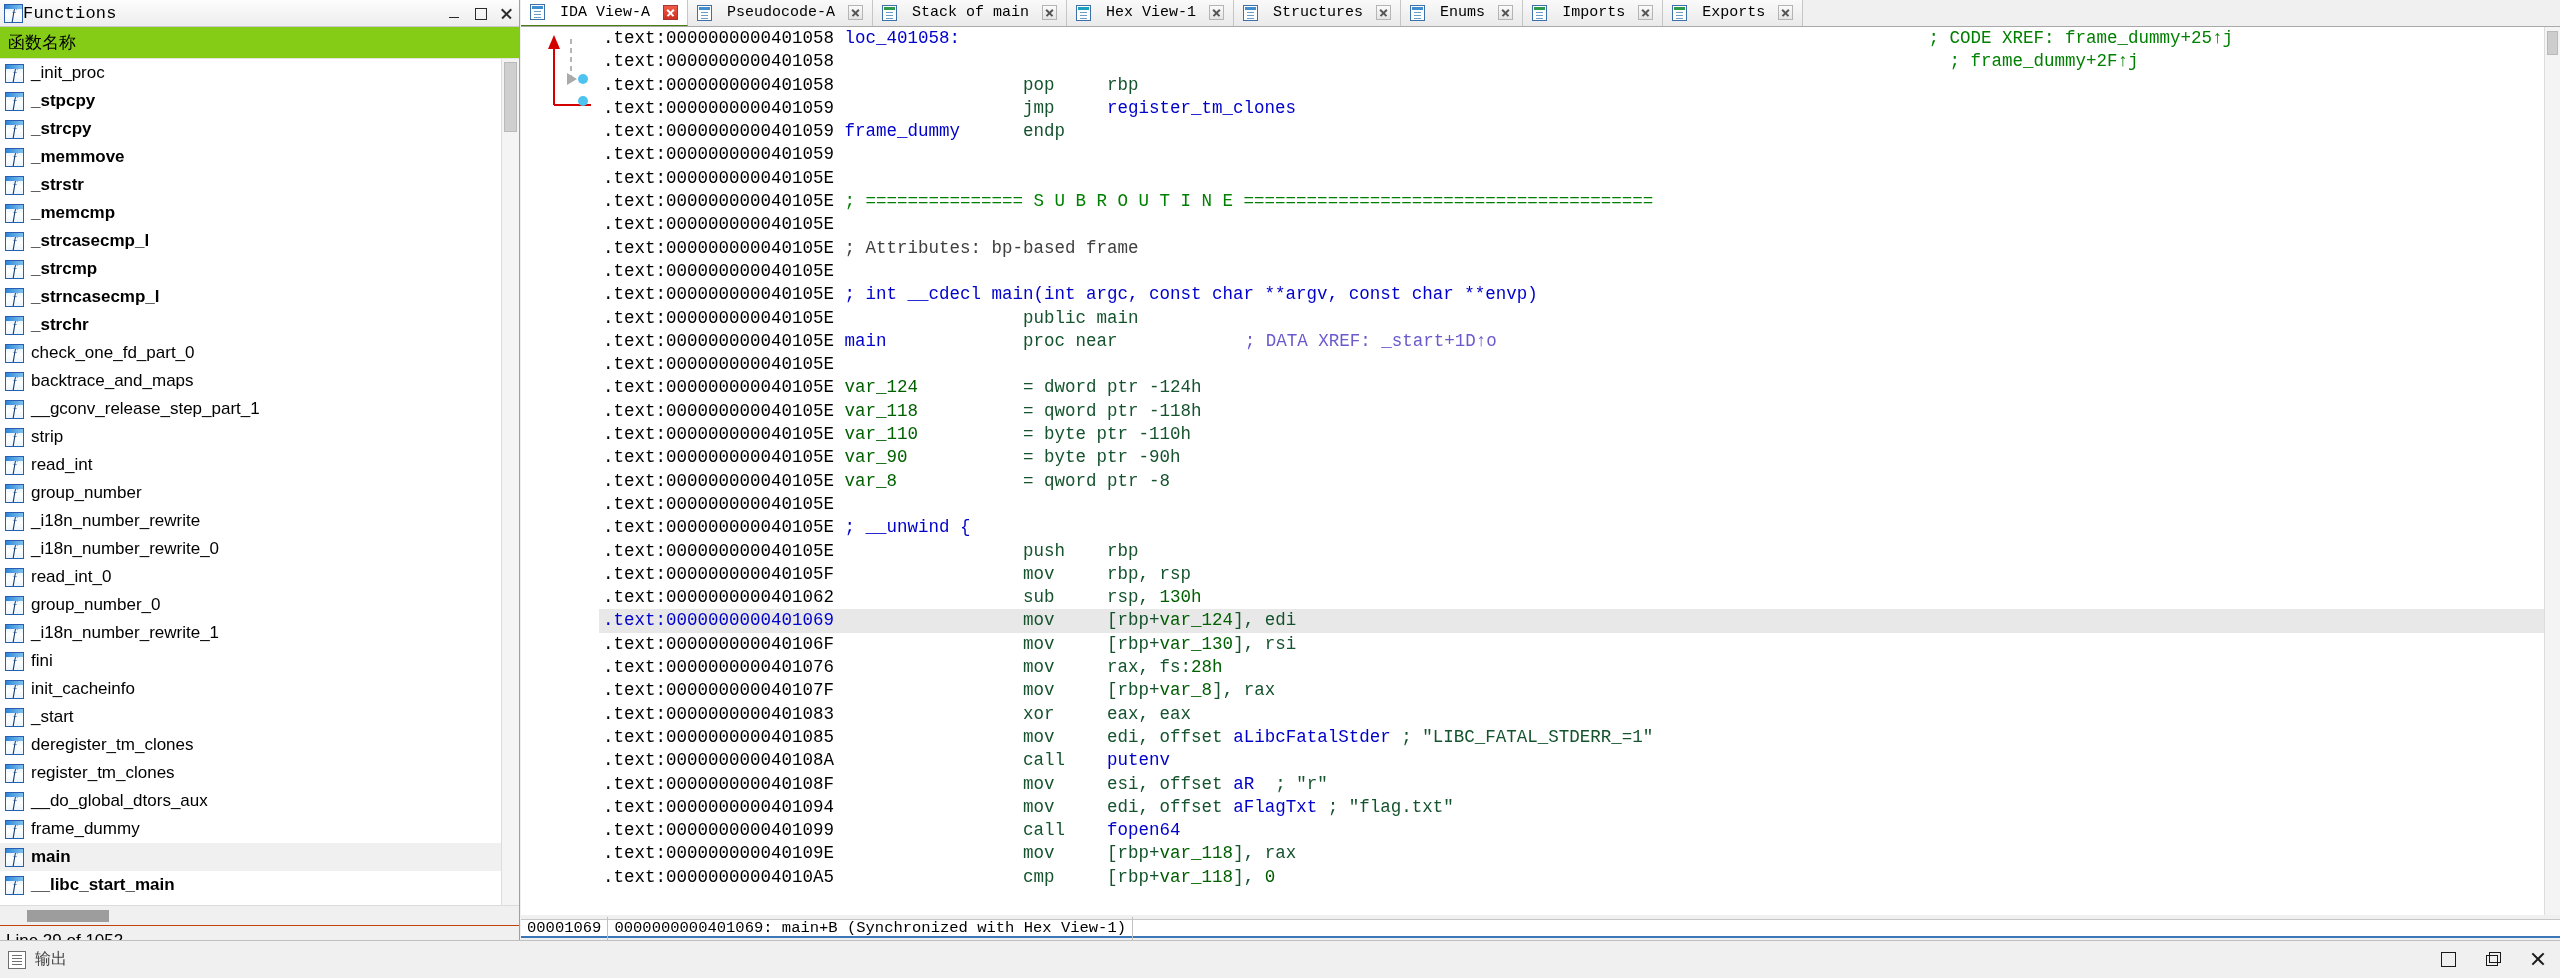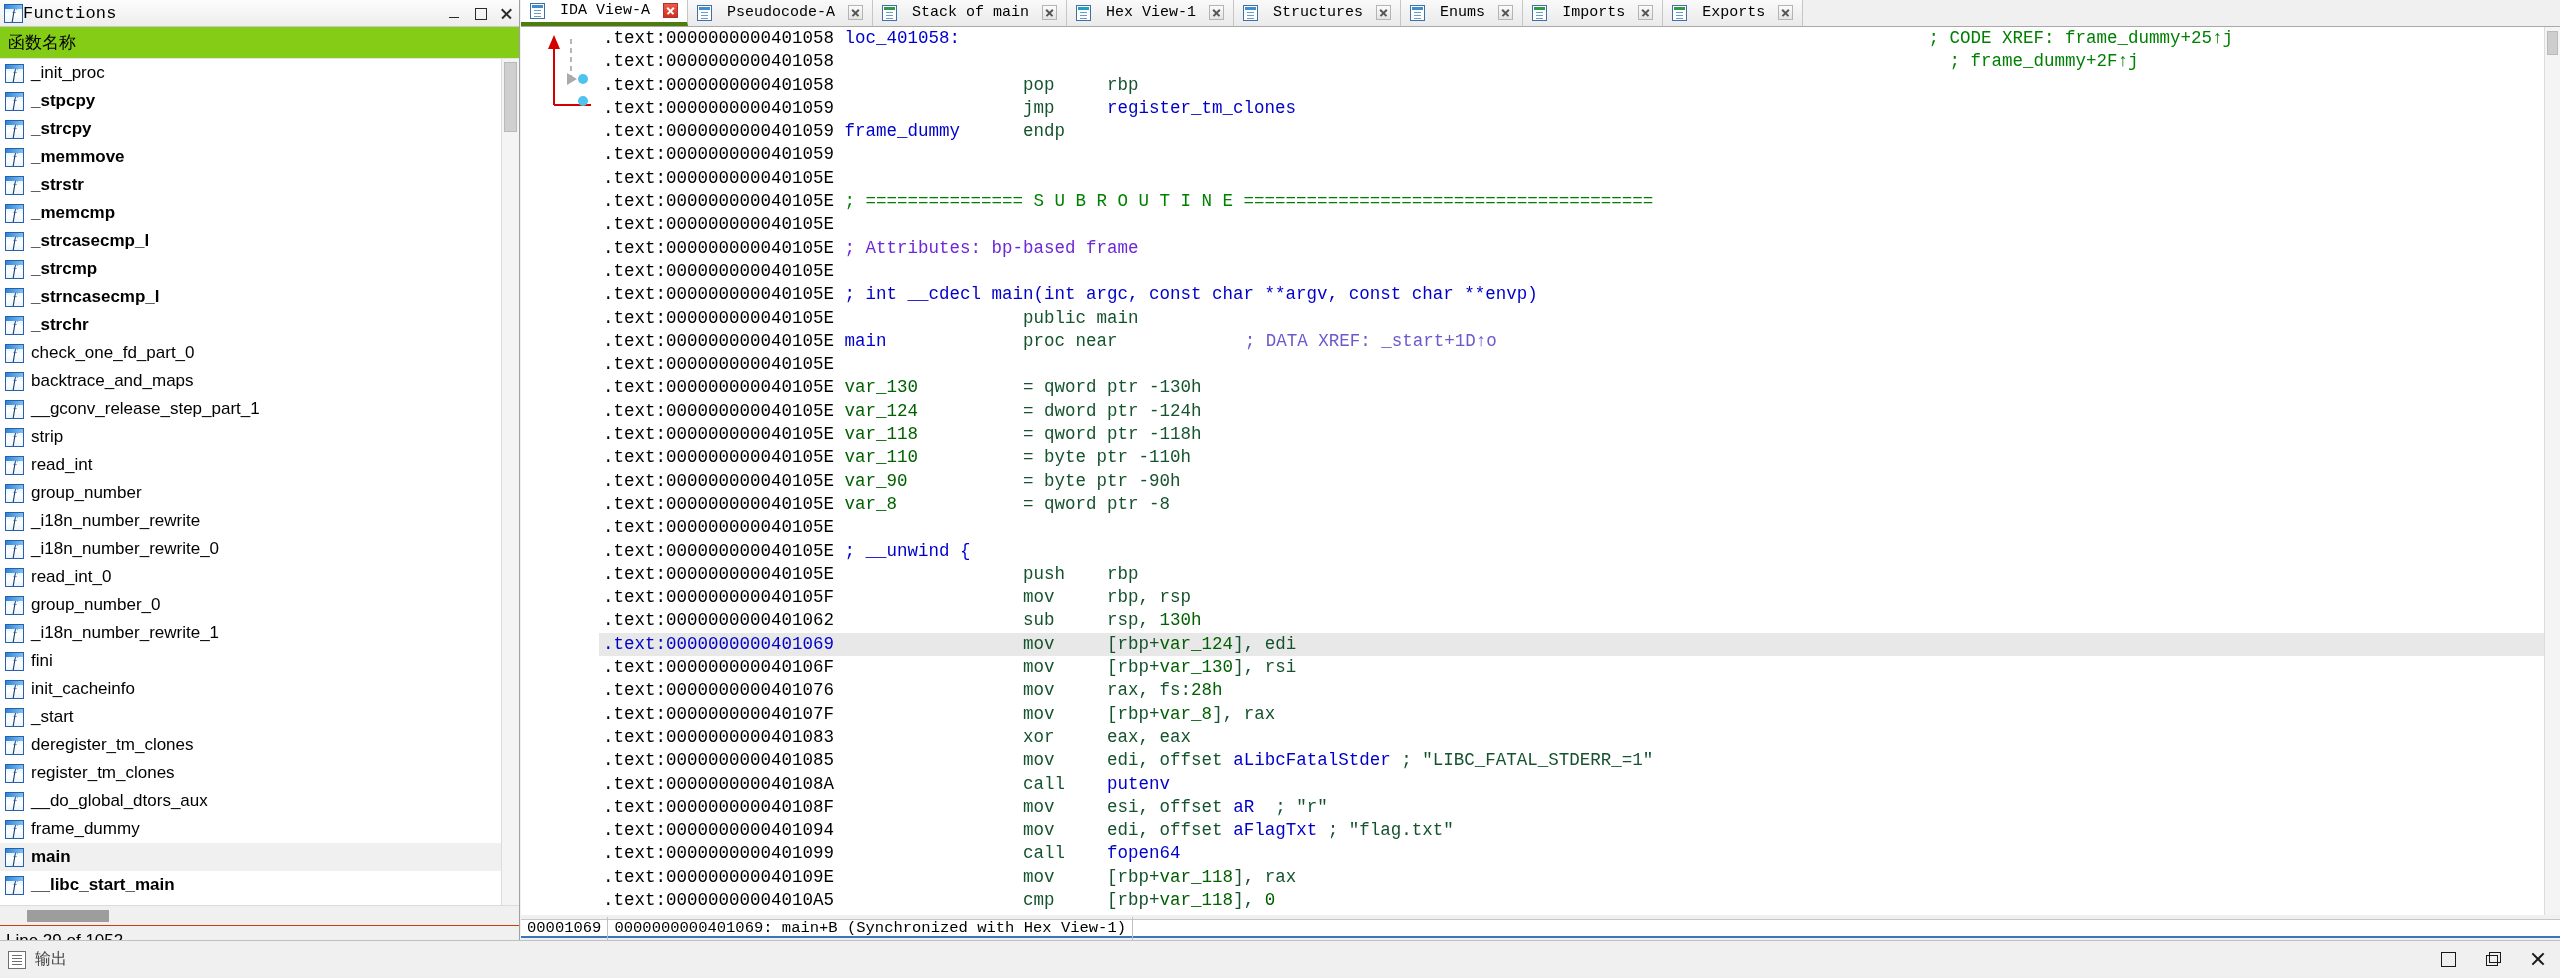--- a/index.html
+++ b/index.html
@@ -100,21 +100,21 @@
     border-bottom:1px solid #a9a9a9;
   }
   .tab {
     height: 27px; display:flex; align-items:center; gap:0px;
     padding: 0 9px 0 9px; position:relative;
     background: linear-gradient(#fafafa,#eaeaea);
     border-right:1px solid #c6c6c6;
     font-family:"Liberation Mono", monospace; font-size:15px; color:#000;
   }
   .tab.active {
-    background:#ffffff; border-bottom: 4px solid #4d7c0f;
+    background:#ffffff; border-bottom: 1px solid #4d7c0f;
   }
   .tab .tlabel { margin: 0 13px 0 15px; white-space:nowrap; }
   .tab-ico {
     width:15px; height:16px; border:1px solid #3d6fa8; background:#fff;
     position:relative; flex:0 0 15px;
   }
   .tab-ico::before {
     content:''; position:absolute; left:1px; top:1px; right:1px; height:3px;
     background:#3f8fd0;
   }
@@ -160,21 +160,21 @@
     font-family: "Liberation Mono", monospace; font-size: 17.5px;
     position: relative; padding-left: 4px;
   }
   .line.hl { background:#e8e8e8; }
   .addr { color:#000000; }
   .addr-hl { color:#0000cc; }
   .kw   { color:#14532d; }       
   .nm   { color:#0000cc; }       
   .grn  { color:#008000; }
   .dgrn { color:#006000; }       
-  .gray { color:#6d28d9; }
+  .gray { color:#404040; }
   .vio  { color:#6a5acd; }
 
   .vscroll-code {
     position:absolute; right:0; top:0; width:16px; bottom:0;
     background:#f4f4f4; border-left:1px solid #dcdcdc;
   }
   .vscroll-code .thumb {
     position:absolute; left:2px; right:2px; top:4px; height:24px;
     background:#cdcdcd; border:1px solid #bababa;
   }
@@ -501,21 +501,20 @@
         <div class="line"><span class="addr">.text:0000000000401059 </span></div>
         <div class="line"><span class="addr">.text:000000000040105E </span></div>
         <div class="line"><span class="addr">.text:000000000040105E </span><span class="grn">; =============== S U B R O U T I N E =======================================</span></div>
         <div class="line"><span class="addr">.text:000000000040105E </span></div>
         <div class="line"><span class="addr">.text:000000000040105E </span><span class="gray">; Attributes: bp-based frame</span></div>
         <div class="line"><span class="addr">.text:000000000040105E </span></div>
         <div class="line"><span class="addr">.text:000000000040105E </span><span class="nm">; int __cdecl main(int argc, const char **argv, const char **envp)</span></div>
         <div class="line"><span class="addr">.text:000000000040105E </span><span class="kw">                 public main</span></div>
         <div class="line"><span class="addr">.text:000000000040105E </span><span class="nm">main</span><span class="kw">             proc near</span><span class="vio" style="position: absolute; left: 645.72px;">; DATA XREF: _start+1D↑o</span></div>
         <div class="line"><span class="addr">.text:000000000040105E </span></div>
-        <div class="line"><span class="addr">.text:000000000040105E </span><span class="dgrn">var_130</span><span class="kw">          = </span><span class="kw">qword ptr -130h</span></div>
         <div class="line"><span class="addr">.text:000000000040105E </span><span class="dgrn">var_124</span><span class="kw">          = </span><span class="kw">dword ptr -124h</span></div>
         <div class="line"><span class="addr">.text:000000000040105E </span><span class="dgrn">var_118</span><span class="kw">          = </span><span class="kw">qword ptr -118h</span></div>
         <div class="line"><span class="addr">.text:000000000040105E </span><span class="dgrn">var_110</span><span class="kw">          = </span><span class="kw">byte ptr -110h</span></div>
         <div class="line"><span class="addr">.text:000000000040105E </span><span class="dgrn">var_90</span><span class="kw">           = </span><span class="kw">byte ptr -90h</span></div>
         <div class="line"><span class="addr">.text:000000000040105E </span><span class="dgrn">var_8</span><span class="kw">            = </span><span class="kw">qword ptr -8</span></div>
         <div class="line"><span class="addr">.text:000000000040105E </span></div>
         <div class="line"><span class="addr">.text:000000000040105E </span><span class="nm">; </span><span class="nm">__unwind {</span></div>
         <div class="line"><span class="addr">.text:000000000040105E </span><span class="kw">                 push    rbp</span></div>
         <div class="line"><span class="addr">.text:000000000040105F </span><span class="kw">                 mov     rbp, rsp</span></div>
         <div class="line"><span class="addr">.text:0000000000401062 </span><span class="kw">                 sub     rsp, </span><span class="dgrn">130h</span></div>

